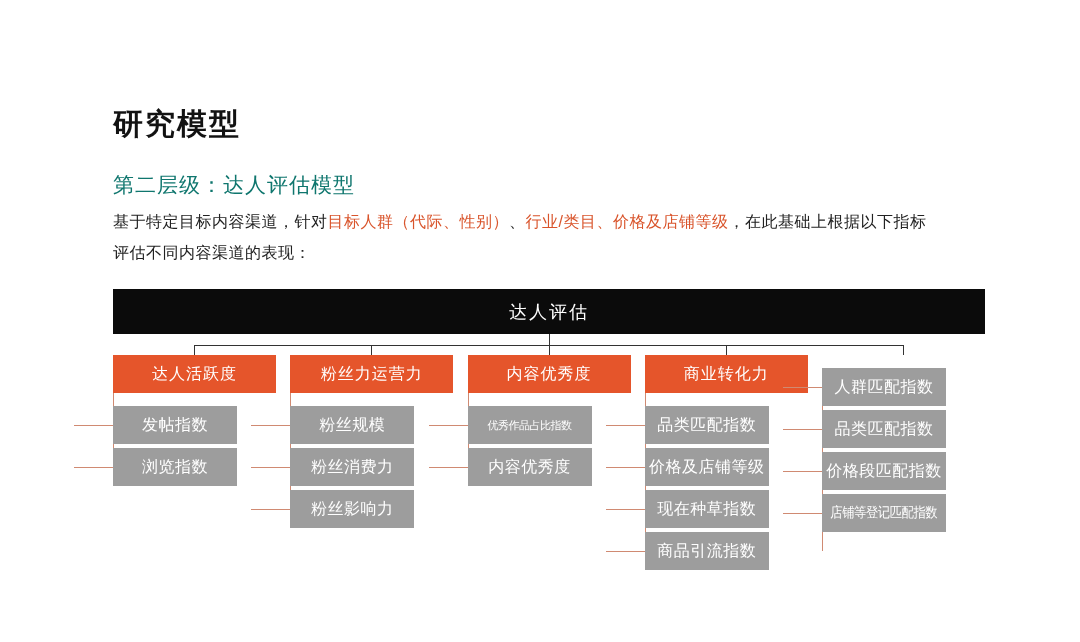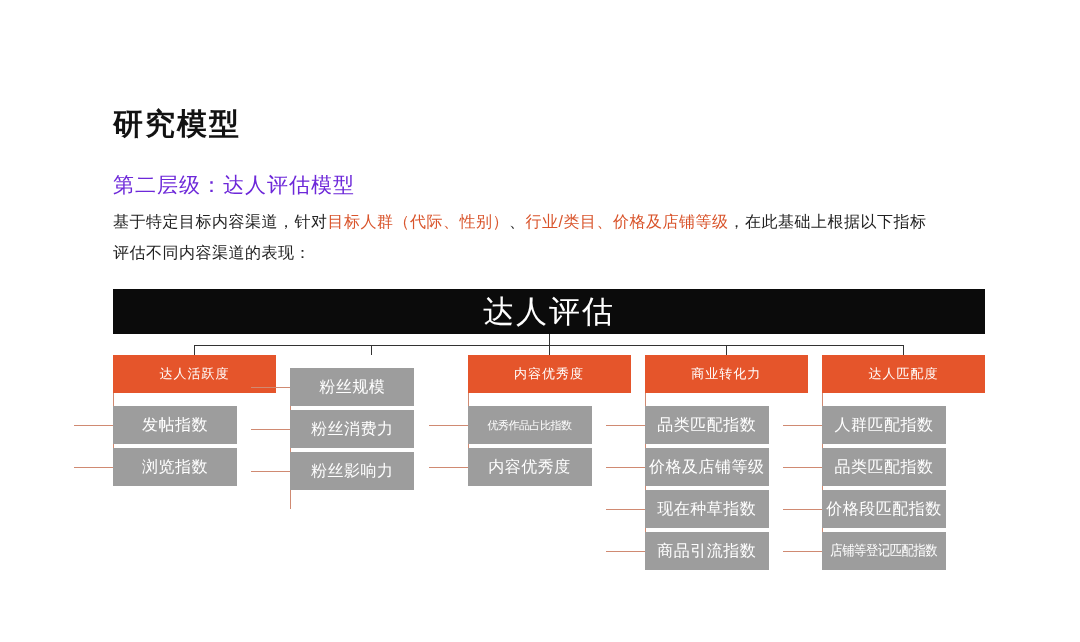--- a/index.html
+++ b/index.html
@@ -18,51 +18,51 @@
     width:1080px;height:642px;
     background:#ffffff;
     overflow:hidden;
   }
   .title{
     position:absolute;left:113px;top:104px;
     font-size:30px;font-weight:900;letter-spacing:2px;color:#121212;
   }
   .subtitle{
     position:absolute;left:113px;top:171px;
-    font-size:21px;font-weight:400;color:#6d28d9;letter-spacing:1px;
+    font-size:21px;font-weight:400;color:#0f766e;letter-spacing:1px;
   }
   .para{
     position:absolute;left:113px;top:206px;width:880px;
     font-size:16px;line-height:31px;color:#222222;letter-spacing:0.5px;
   }
   .para .accent{color:var(--text-orange);}
   .diagram{
     position:absolute;left:113px;top:289px;width:872px;
   }
   .root-bar{
     width:872px;height:45px;background:var(--bar);
-    color:#ffffff;font-size:31px;letter-spacing:2px;
+    color:#ffffff;font-size:18px;letter-spacing:2px;
     display:flex;align-items:center;justify-content:center;
   }
   .tree{position:relative;height:21px;}
   .tree .line{position:absolute;background:var(--tree);}
   .tc-root{left:436px;top:0;width:1px;height:11px;}
   .tc-h{left:81px;top:11px;width:710px;height:1px;}
   .tc-d1{left:81px;top:11px;width:1px;height:10px;}
   .tc-d2{left:258px;top:11px;width:1px;height:10px;}
   .tc-d3{left:436px;top:11px;width:1px;height:10px;}
   .tc-d4{left:613px;top:11px;width:1px;height:10px;}
   .tc-d5{left:790px;top:11px;width:1px;height:10px;}
   .columns{
     display:flex;justify-content:space-between;width:872px;
   }
   .col{width:163px;position:relative;}
   .col-header{
     width:163px;height:38px;background:var(--orange);
-    color:#ffffff;font-size:13px;letter-spacing:1px;
+    color:#ffffff;font-size:16px;letter-spacing:1px;
     display:flex;align-items:center;justify-content:center;
     white-space:nowrap;
   }
   .vline{position:absolute;left:0;top:38px;width:1px;background:var(--salmon);}
   .rows-2 .vline{height:74px;}
   .rows-3 .vline{height:116px;}
   .rows-4 .vline{height:158px;}
   .kids{
     display:flex;flex-direction:column;align-items:flex-start;
     gap:4px;padding-top:13px;
@@ -117,20 +117,21 @@
           <div class="child">
               <span class="child-label">发帖指数</span>
             </div>
           <div class="child">
               <span class="child-label">浏览指数</span>
             </div>
         </div>
       </div>
 
       <div class="col rows-3">
+        <div class="col-header">粉丝力运营力</div>
         <div class="vline"></div>
         <div class="kids">
           <div class="child">
               <span class="child-label">粉丝规模</span>
             </div>
           <div class="child">
               <span class="child-label">粉丝消费力</span>
             </div>
           <div class="child">
               <span class="child-label">粉丝影响力</span>
@@ -164,21 +165,20 @@
           <div class="child">
               <span class="child-label">现在种草指数</span>
             </div>
           <div class="child">
               <span class="child-label">商品引流指数</span>
             </div>
         </div>
       </div>
 
       <div class="col rows-4">
-        <div class="col-header">达人匹配度</div>
         <div class="vline"></div>
         <div class="kids">
           <div class="child">
               <span class="child-label">人群匹配指数</span>
             </div>
           <div class="child">
               <span class="child-label">品类匹配指数</span>
             </div>
           <div class="child">
               <span class="child-label">价格段匹配指数</span>

